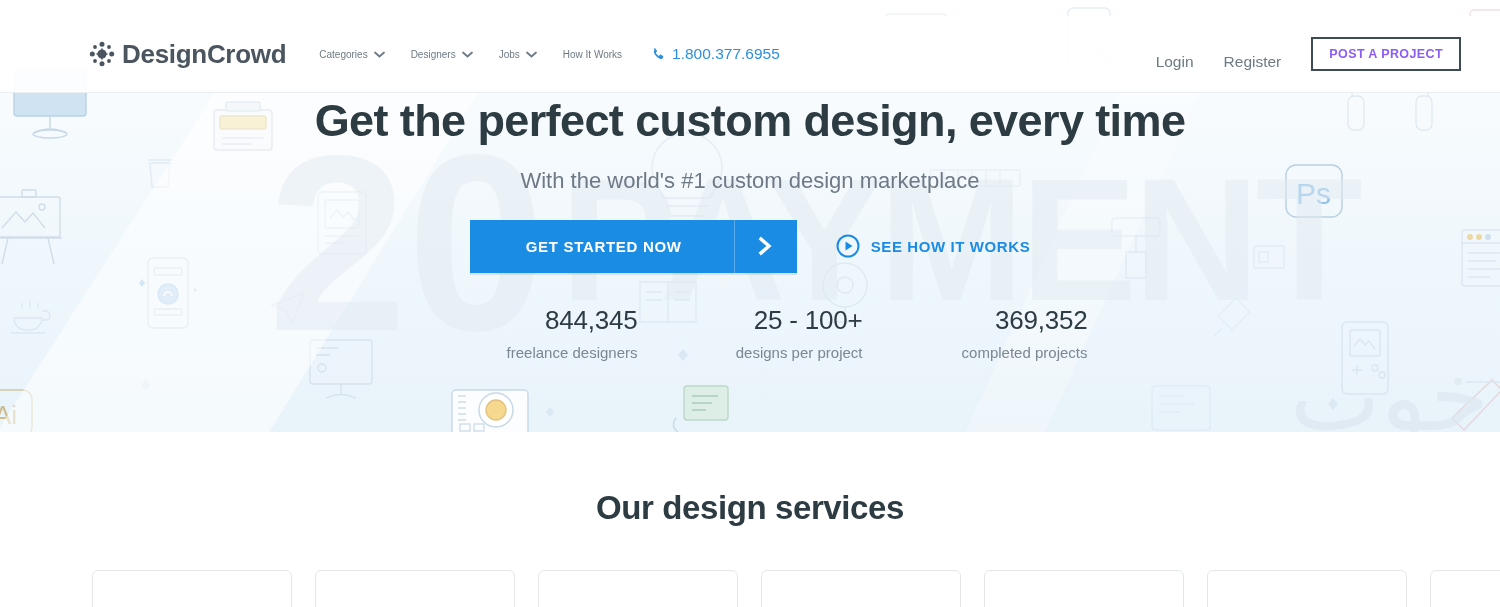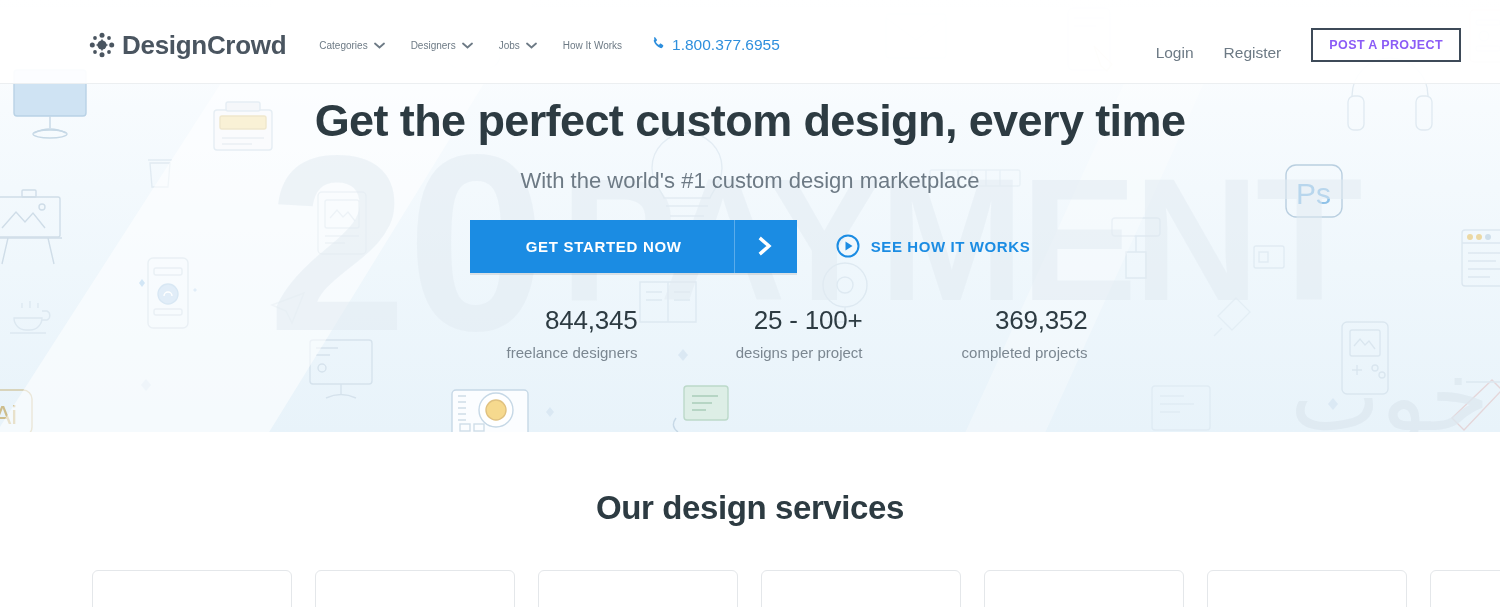--- a/index.html
+++ b/index.html
@@ -7,41 +7,41 @@
     width: 1500px; height: 607px;
     overflow: hidden;
     font-family: "Liberation Sans", sans-serif;
     background: #ffffff;
   }
 
   #page { position: relative; width: 1500px; height: 607px; overflow: hidden; background:#fff; }
 
   
   #header {
-    position: absolute; top: 7px; left: 0;
+    position: absolute; top: 16px; left: 0;
     width: 1500px; height: 77px;
     background: rgba(255,255,255,0.93);
     border-bottom: 1px solid #eceff1;
     z-index: 40;
     display: flex; align-items: center;
   }
   #brand { display: flex; align-items: center; margin-left: 89px; }
   #brand-mark { width: 26px; height: 26px; margin-right: 7px; flex: none; }
   #brand-name {
     font-size: 26px; font-weight: bold; color: #4a5560;
     letter-spacing: -0.3px; line-height: 1;
   }
   #nav { display: flex; align-items: center; margin-left: 20px; }
   .nav-item {
     display: flex; align-items: flex-end;
     font-size: 10px; color: #6d7a85;
     padding: 0 13px; cursor: pointer; white-space: nowrap;
   }
   .caret { margin-left: 6px; display:inline-block; }
-  #phone { display: flex; align-items: flex-start; margin-left: 16px; color: #2e8fdd; font-size: 15.5px; white-space: nowrap; }
+  #phone { display: flex; align-items: center; margin-left: 16px; color: #2e8fdd; font-size: 15.5px; white-space: nowrap; }
   #phone-icon { margin-right: 6px; display:flex; }
 
   #header-right { margin-left: auto; display: flex; align-items: flex-end; margin-right: 39px; }
   .hr-link { font-size: 15.5px; color: #6d7a85; margin-right: 30px; cursor: pointer; white-space: nowrap; }
   #post-project {
     border: 2px solid #3d4a58; color: #8b5cf6;
     font-size: 12.5px; font-weight: bold; letter-spacing: 0.4px;
     padding: 8px 16px; background: transparent; cursor: pointer;
     white-space: nowrap; font-family: "Liberation Sans", sans-serif;
   }

